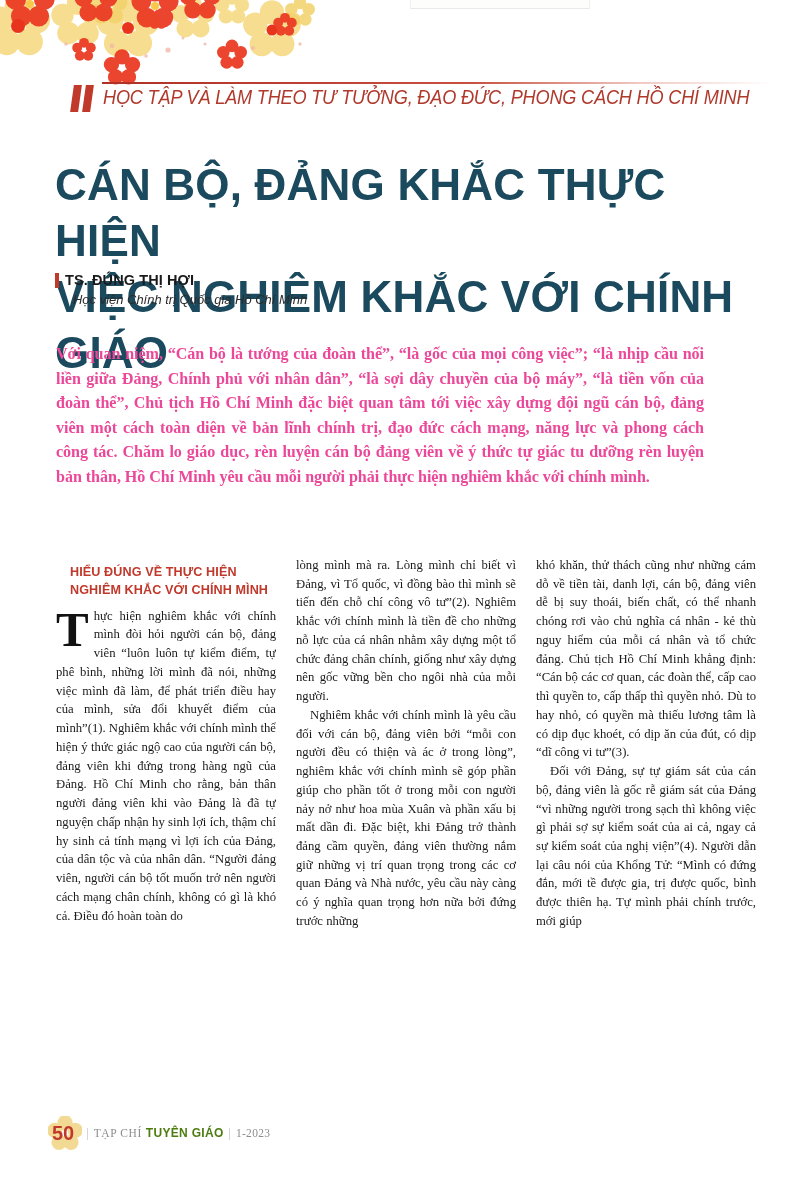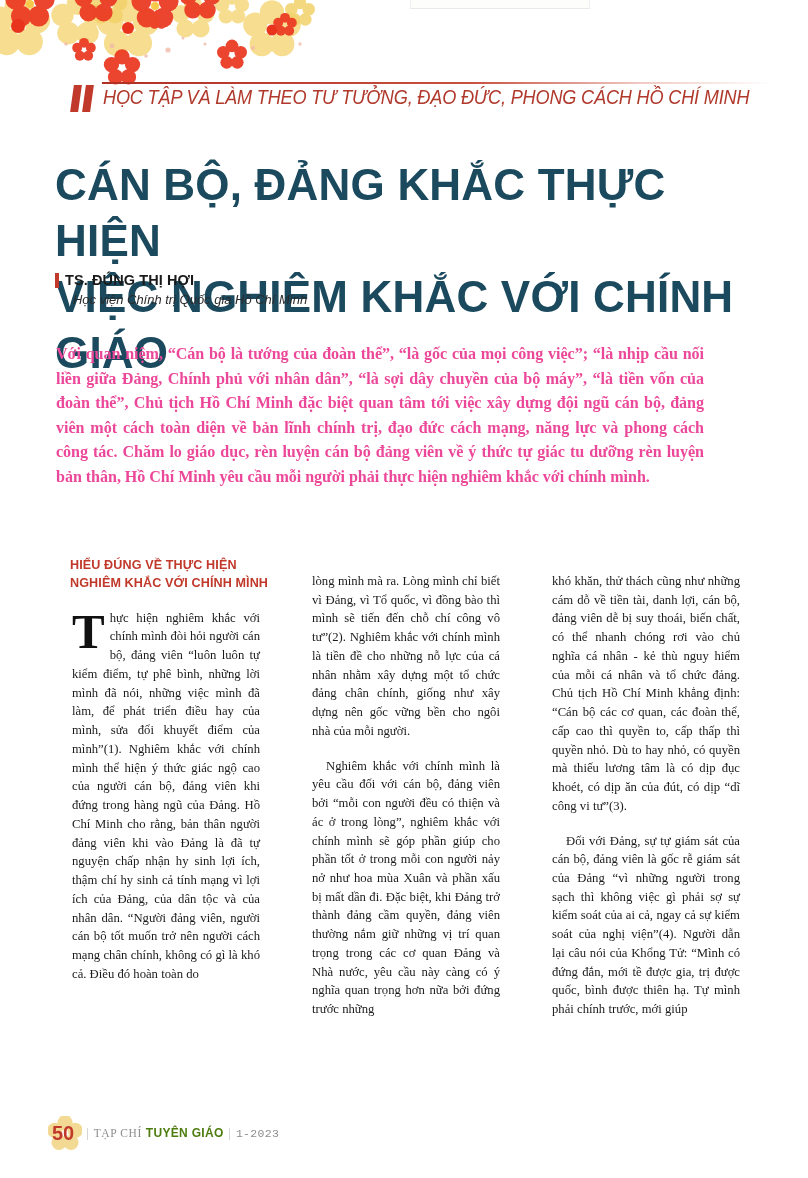--- a/index.html
+++ b/index.html
@@ -140,30 +140,30 @@
   }
   .col {
     width: 220px;
     font-family: "Liberation Serif", serif;
     font-size: 12.7px;
     line-height: 1.475;
     color: #1a1a1a;
     text-align: justify;
     overflow: hidden;
   }
-  .col p { margin: 16px; text-indent: 14px; }
+  .col p { margin: 0; text-indent: 14px; }
   .col p.noindent { text-indent: 0; }
 
   .subhead {
     font-family: "Liberation Sans", sans-serif;
     font-weight: 700;
     font-size: 12.6px;
     line-height: 1.42;
     color: #c0392b;
-    margin: 1px 0 7px 0;
+    margin: 8px 0 7px 0;
     padding-left: 14px;
     letter-spacing: 0.1px;
     text-align: left;
     text-indent: 0;
   }
 
   .dropcap::first-letter {
     float: left;
     font-family: "Liberation Serif", serif;
     font-weight: 700;
@@ -202,21 +202,21 @@
   }
   .mag-name {
     font-family: "Liberation Sans", sans-serif;
     font-weight: 700;
     font-size: 12px;
     color: #4d7c0f;
     letter-spacing: 0.3px;
     margin-left: 4px;
   }
   .issue {
-    font-family: Liberation Mono, monospace;
+    font-family: Liberation Serif, serif;
     font-size: 11.5px;
     color: #8d8d8d;
     letter-spacing: 0.3px;
   }
 </style>
 </head>
 <body>
 
 <div class="flower-band">
   <svg width="420" height="90" viewBox="0 0 420 90" xmlns="http://www.w3.org/2000/svg">

